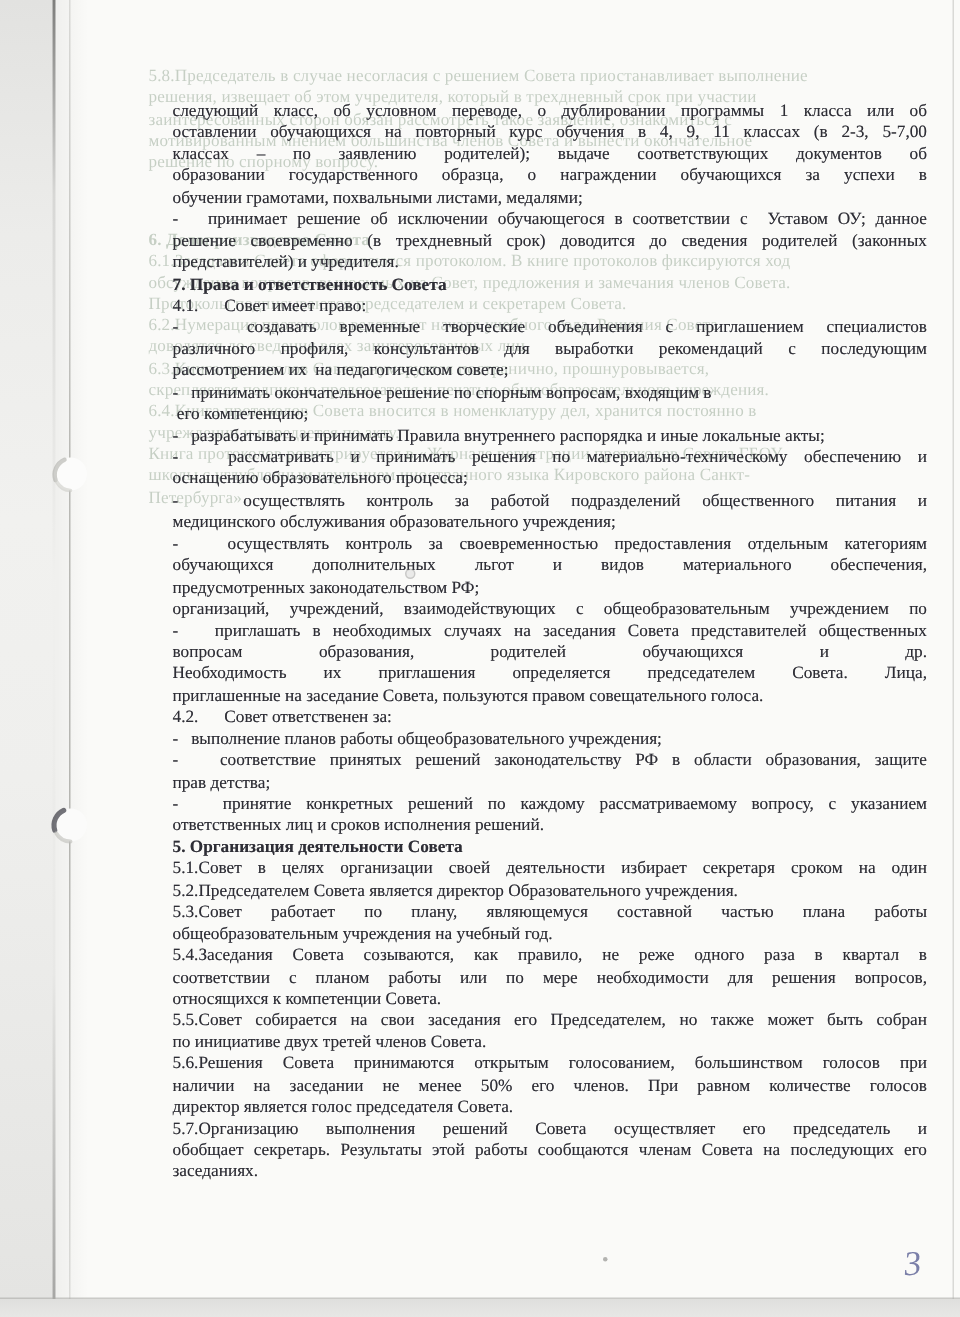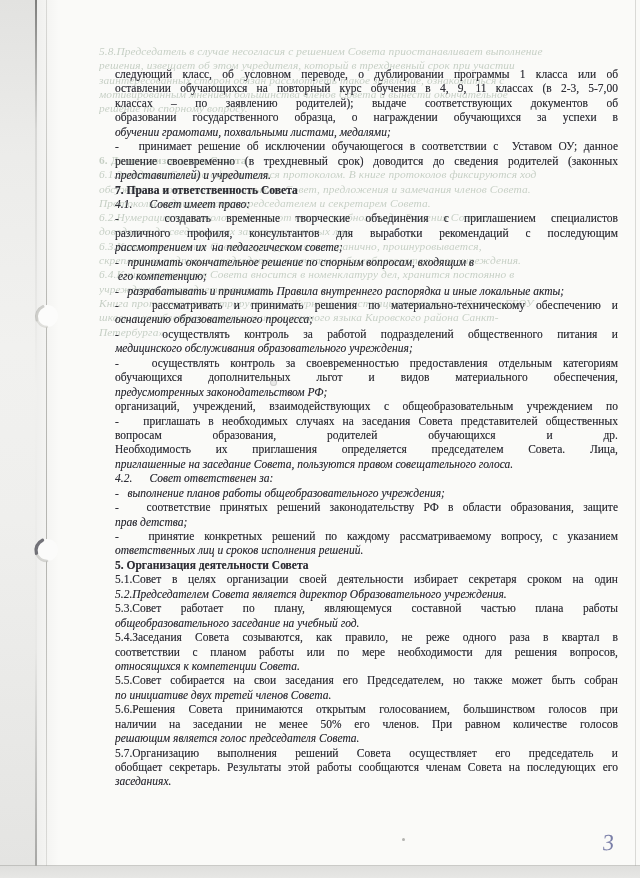--- a/index.html
+++ b/index.html
@@ -51,21 +51,21 @@
     opacity:.42;
     letter-spacing:.1px;
   }
   .ghost-a{top:44px;}
   .ghost-b{top:153px;}
   .tl{
     height:14.45px;line-height:14.45px;overflow:hidden;
     text-align:justify;text-align-last:justify;
     white-space:normal;
   }
-  .tl.l{text-align-last:left;font-style:italic;}
+  .tl.l{text-align-last:left;}
   .tl.b{font-weight:bold;text-align-last:left;}
   .ghost-block .tl{text-align-last:left;height:14.3px;line-height:14.3px;}
   .ghost-block .tl.b{font-weight:bold;}
   
   .hole{width:34px;height:34px;}
   .hole-top{left:30px;top:299px;}
   .hole-bottom{left:30px;top:533px;}
   
   .page-number{
     left:603px;top:829px;width:32px;height:34px;
@@ -156,29 +156,29 @@
     <div class="tl l">4.2.&nbsp;&nbsp;&nbsp;&nbsp;&nbsp;&nbsp;Совет ответственен за:</div>
     <div class="tl l">-&nbsp;&nbsp;&nbsp;выполнение планов работы общеобразовательного учреждения;</div>
     <div class="tl j">-&nbsp;&nbsp;&nbsp;соответствие принятых решений законодательству РФ в области образования, защите</div>
     <div class="tl l">прав детства;</div>
     <div class="tl j">-&nbsp;&nbsp;&nbsp;принятие конкретных решений по каждому рассматриваемому вопросу, с указанием</div>
     <div class="tl l">ответственных лиц и сроков исполнения решений.</div>
     <div class="tl b">5. Организация деятельности Совета</div>
     <div class="tl j">5.1.Совет в целях организации своей деятельности избирает секретаря сроком на один</div>
     <div class="tl l">5.2.Председателем Совета является директор Образовательного учреждения.</div>
     <div class="tl j">5.3.Совет работает по плану, являющемуся составной частью плана работы</div>
-    <div class="tl l">общеобразовательного заседание на учебный год.</div>
+    <div class="tl l">общеобразовательным учреждения на учебный год.</div>
     <div class="tl j">5.4.Заседания Совета созываются, как правило, не реже одного раза в квартал в</div>
     <div class="tl j">соответствии с планом работы или по мере необходимости для решения вопросов,</div>
     <div class="tl l">относящихся к компетенции Совета.</div>
     <div class="tl j">5.5.Совет собирается на свои заседания его Председателем, но также может быть собран</div>
     <div class="tl l">по инициативе двух третей членов Совета.</div>
     <div class="tl j">5.6.Решения Совета принимаются открытым голосованием, большинством голосов при</div>
     <div class="tl j">наличии на заседании не менее 50% его членов. При равном количестве голосов</div>
-    <div class="tl l">решающим является голос председателя Совета.</div>
+    <div class="tl l">директор является голос председателя Совета.</div>
     <div class="tl j">5.7.Организацию выполнения решений Совета осуществляет его председатель и</div>
     <div class="tl j">обобщает секретарь. Результаты этой работы сообщаются членам Совета на последующих его</div>
     <div class="tl l">заседаниях.</div>
   </div>
 
 <div class="abs speck s1"></div>
 <div class="abs speck s2"></div>
 
 <div class="abs page-number" style="color: rgb(109, 114, 160);">3</div>
 

